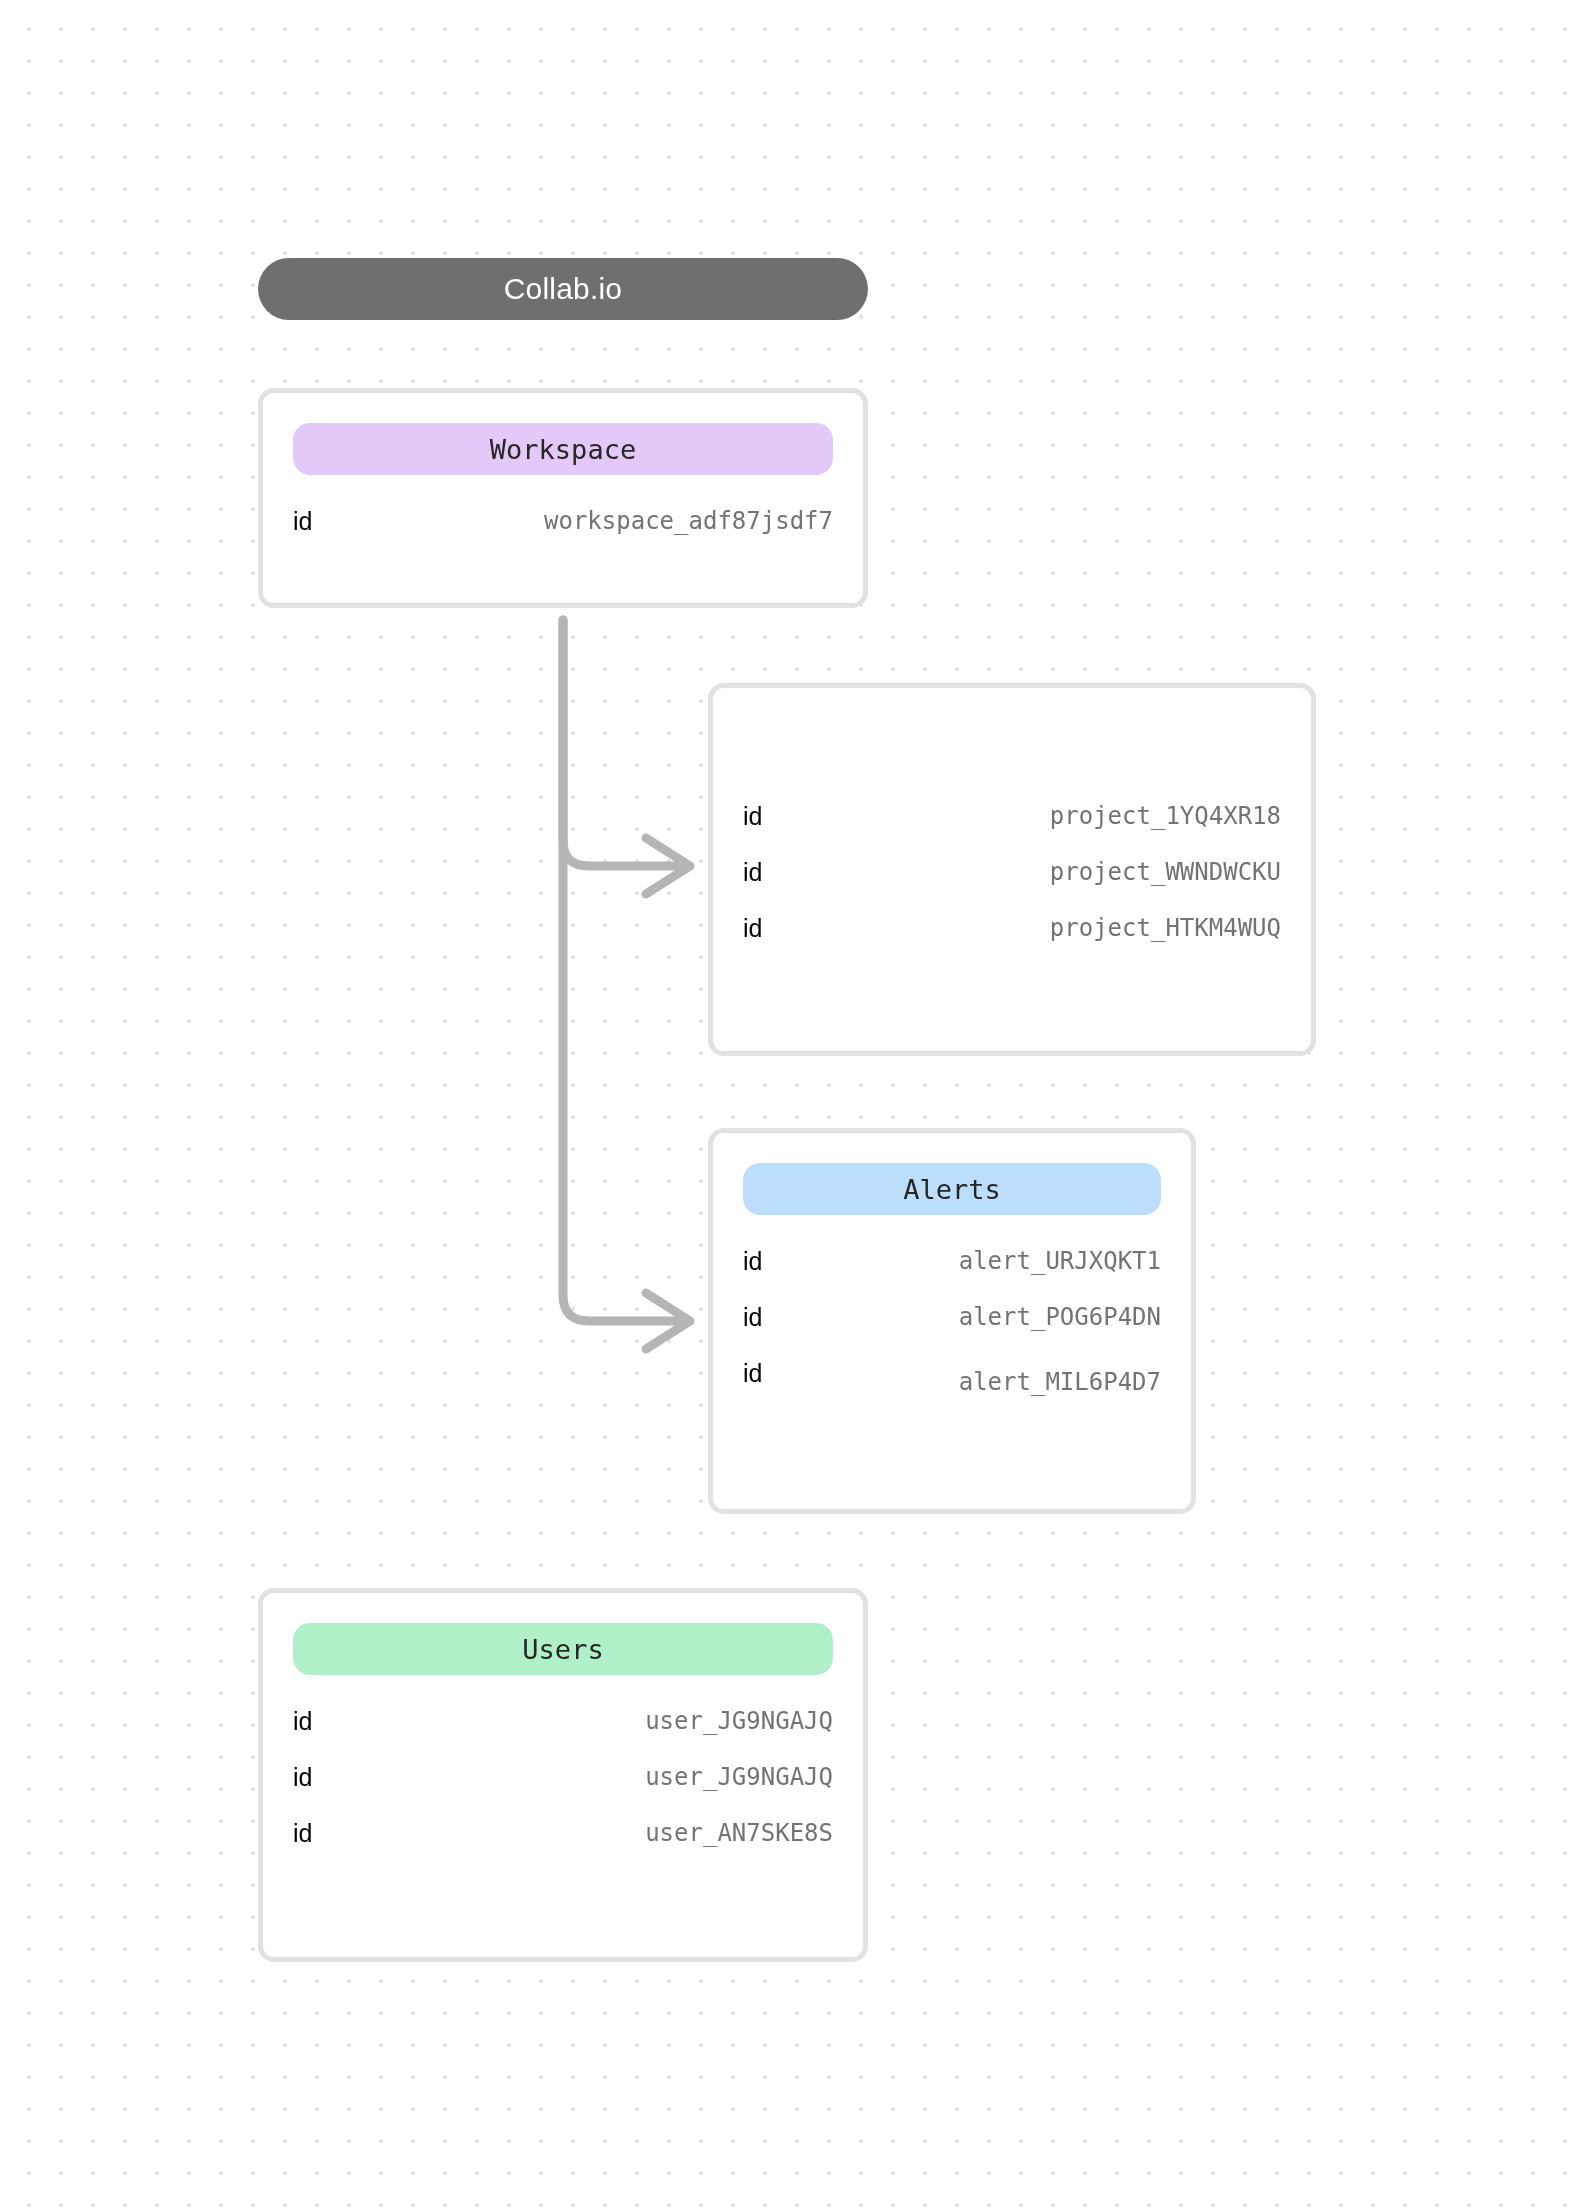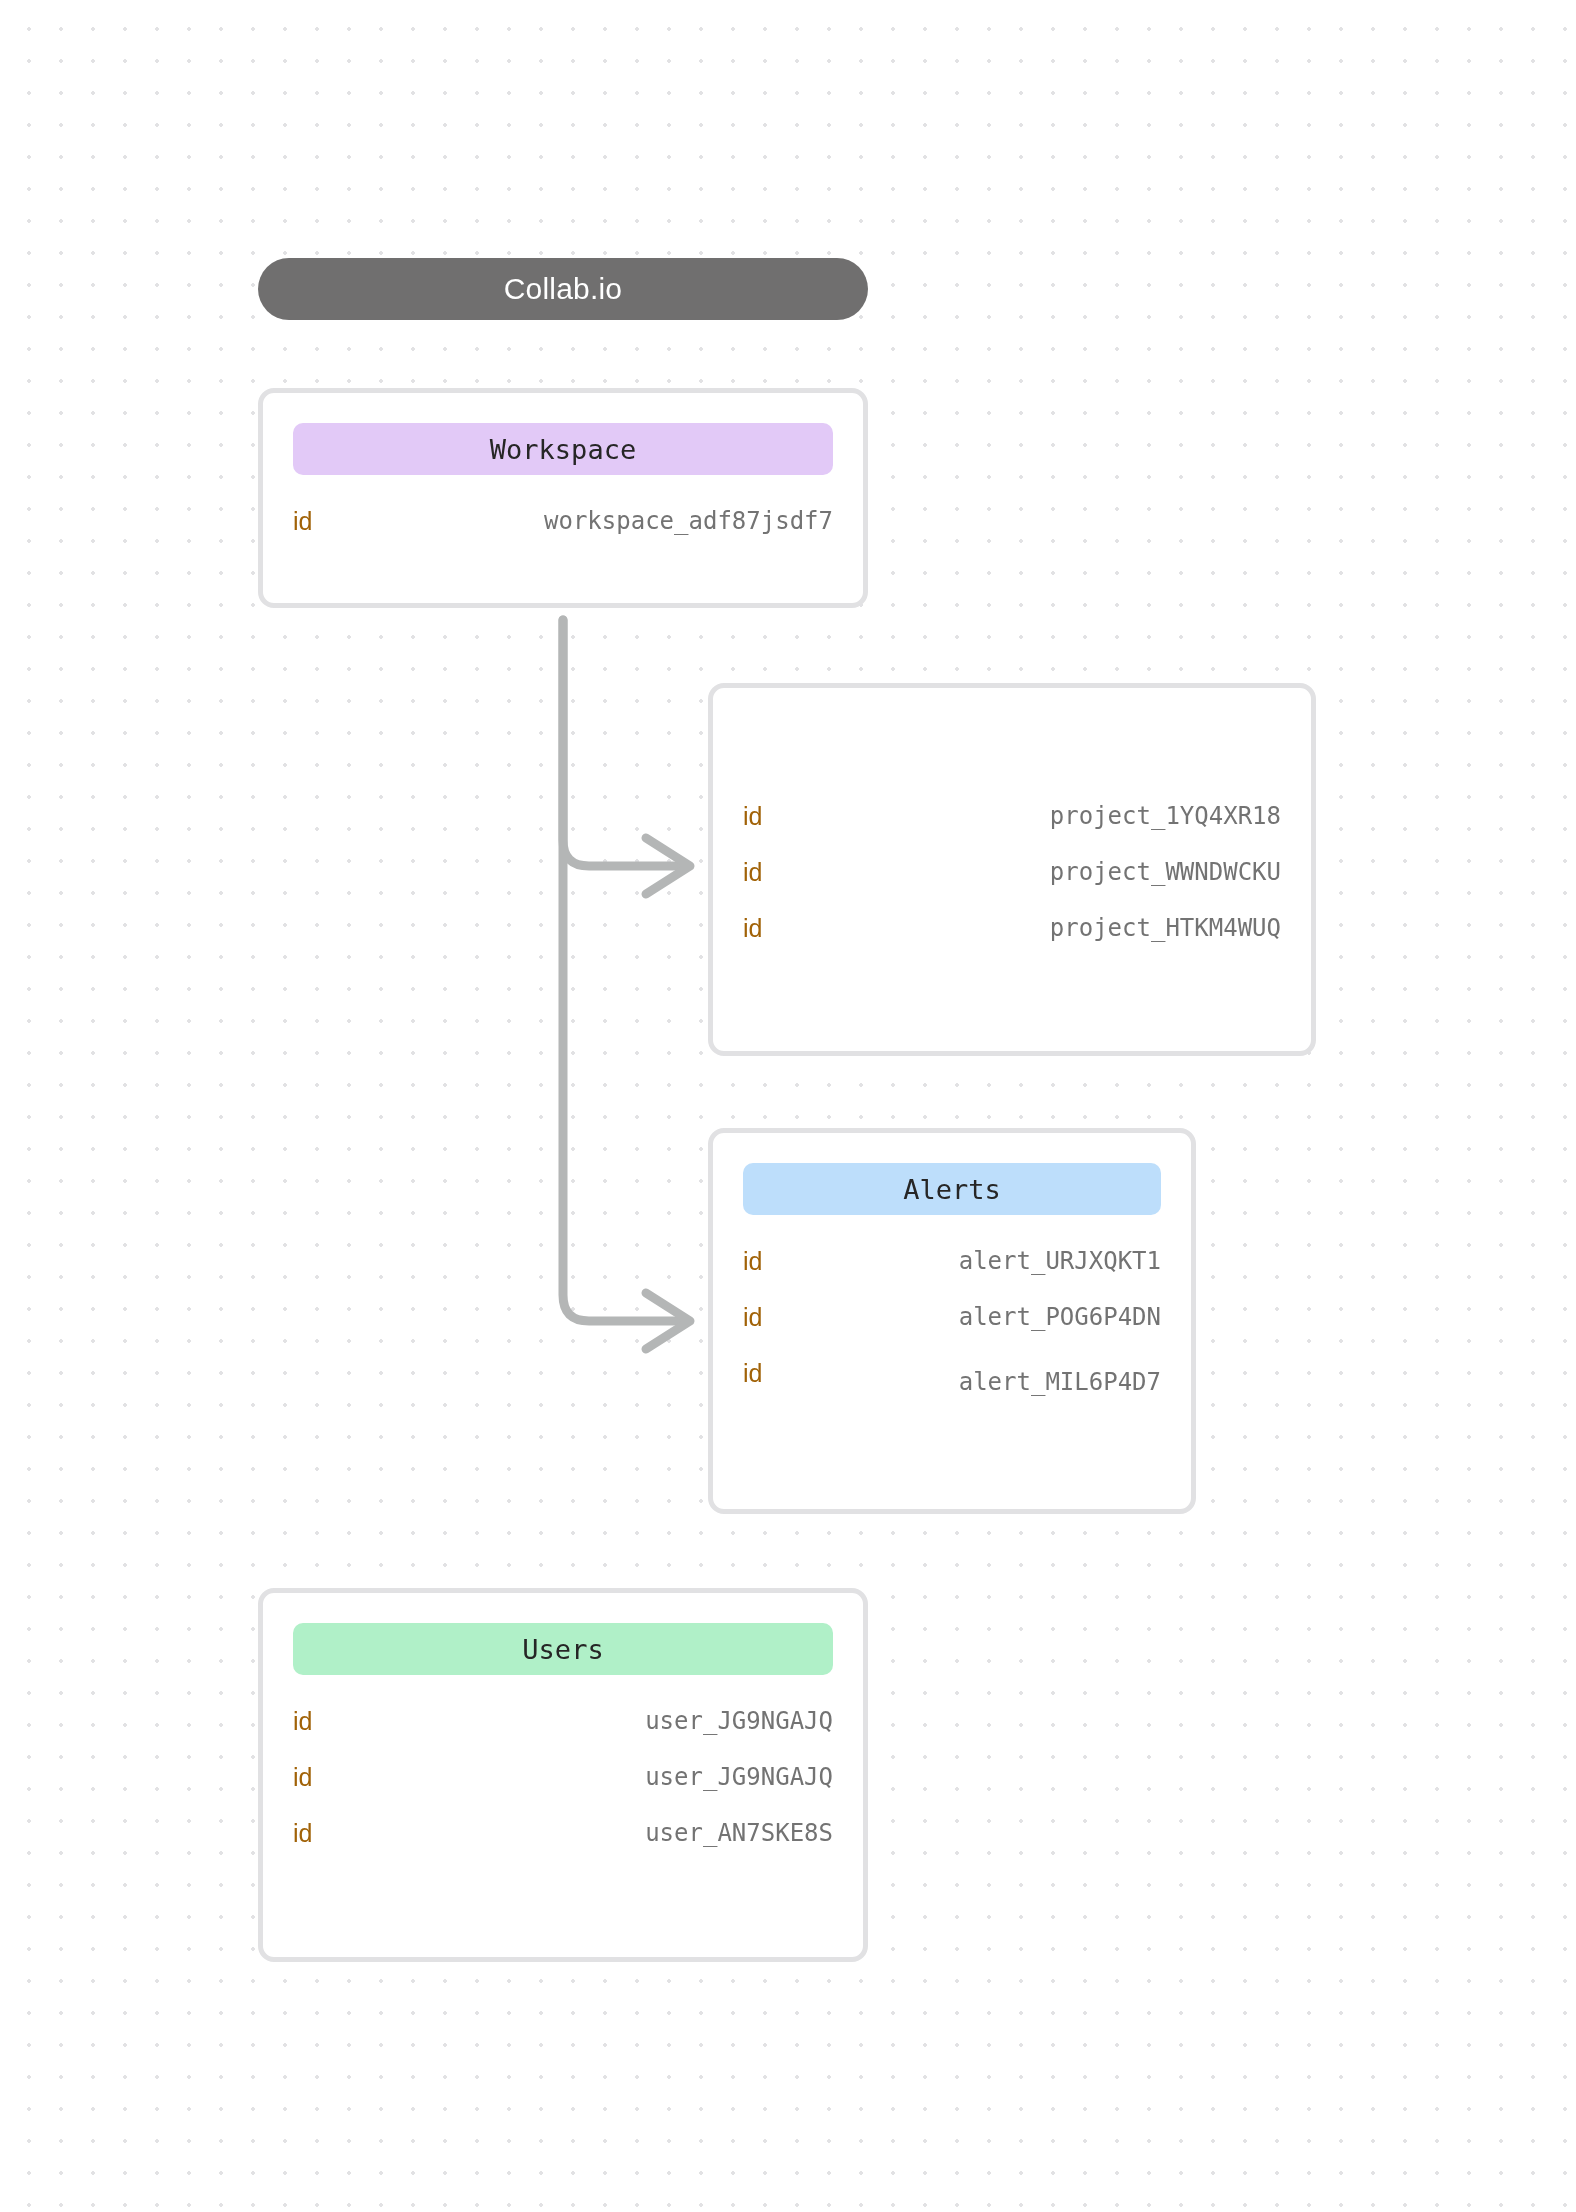--- a/index.html
+++ b/index.html
@@ -46,21 +46,21 @@
     background: #ffffff;
     border: 5px solid #e1e1e3;
     border-radius: 16px;
   }
   .card-header {
     position: absolute;
     left: 30px;
     right: 30px;
     top: 30px;
     height: 52px;
-    border-radius: 10px;
+    border-radius: 17px;
     display: flex;
     align-items: center;
     justify-content: center;
   }
   .card-header-label {
     font-family: "DejaVu Sans Mono", "Liberation Mono", monospace;
     font-size: 27px;
     color: #262626;
     letter-spacing: 0px;
   }
@@ -73,21 +73,21 @@
   .row {
     position: relative;
     height: 56px;
     display: flex;
     align-items: center;
     justify-content: space-between;
   }
   .row-key {
     font-family: "Liberation Sans", sans-serif;
     font-size: 25px;
-    color: #a16207;
+    color: #000000;
   }
   .row-val {
     font-family: "DejaVu Sans Mono", "Liberation Mono", monospace;
     font-size: 24px;
     color: #737373;
     text-align: left;
     white-space: nowrap;
   }
   .row-val.nudge-down { position: relative; top: 9px; }
 

